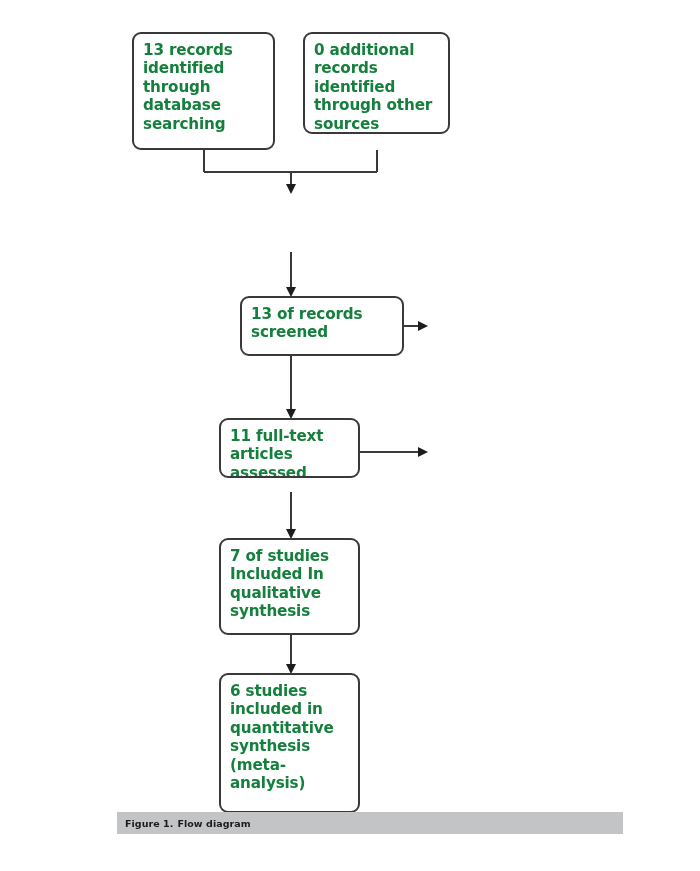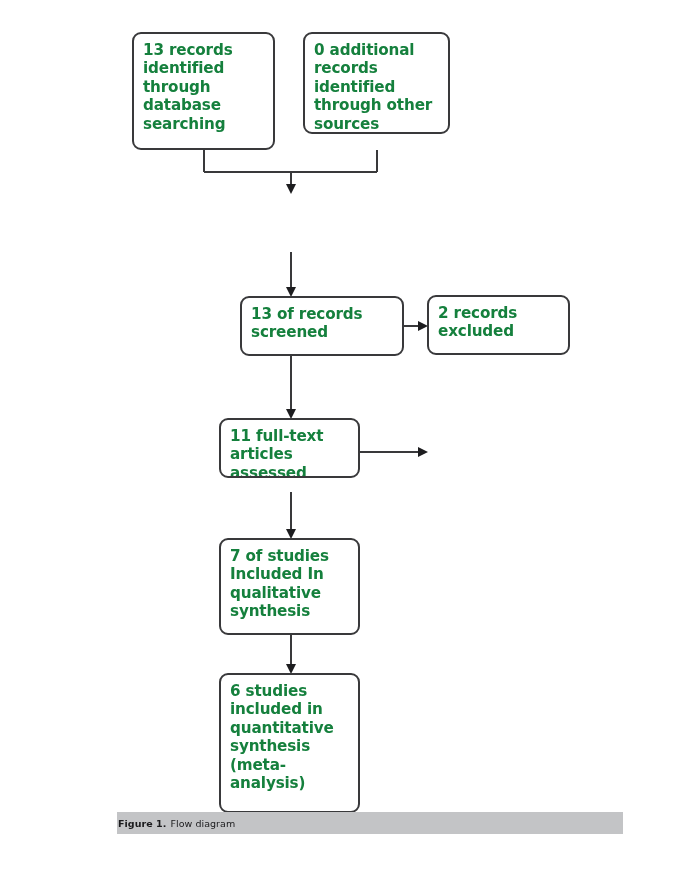--- a/index.html
+++ b/index.html
@@ -72,32 +72,32 @@
   
   #figure-caption-bar {
     position: absolute;
     left: 117px;
     top: 812px;
     width: 506px;
     height: 22px;
     background: #c3c4c6;
     display: flex;
     align-items: center;
-    padding-left: 1px;
+    padding-left: 8px;
     box-sizing: border-box;
     font-size: 9.5px;
     color: #1b1b1d;
     letter-spacing: 0.05px;
   }
   #figure-caption-bar .cap-label {
     font-weight: bold;
     margin-right: 4px;
   }
   #figure-caption-bar .cap-text {
-    font-weight: normal;
+    font-weight: bold;
   }
 </style>
 </head>
 <body>
 
 <div id="diagram-canvas">
 
   <svg id="connectors" viewBox="0 0 700 871" width="700" height="871" xmlns="http://www.w3.org/2000/svg">
 
     <line x1="204" y1="150" x2="204" y2="172"></line>
@@ -137,22 +137,20 @@
   <div class="flow-box box-other-records">0 additional
 records
 identified
 through other
 sources</div>
 
 
   <div class="flow-box box-screened">13 of records
 screened</div>
 
-  <div class="flow-box box-records-excl">2 records
-excluded</div>
 
   <div class="flow-box box-fulltext">11 full-text
 articles assessed
 for eligibility</div>
 
 
   <div class="flow-box box-qualitative">7 of studies
 Included In
 qualitative
 synthesis</div>

